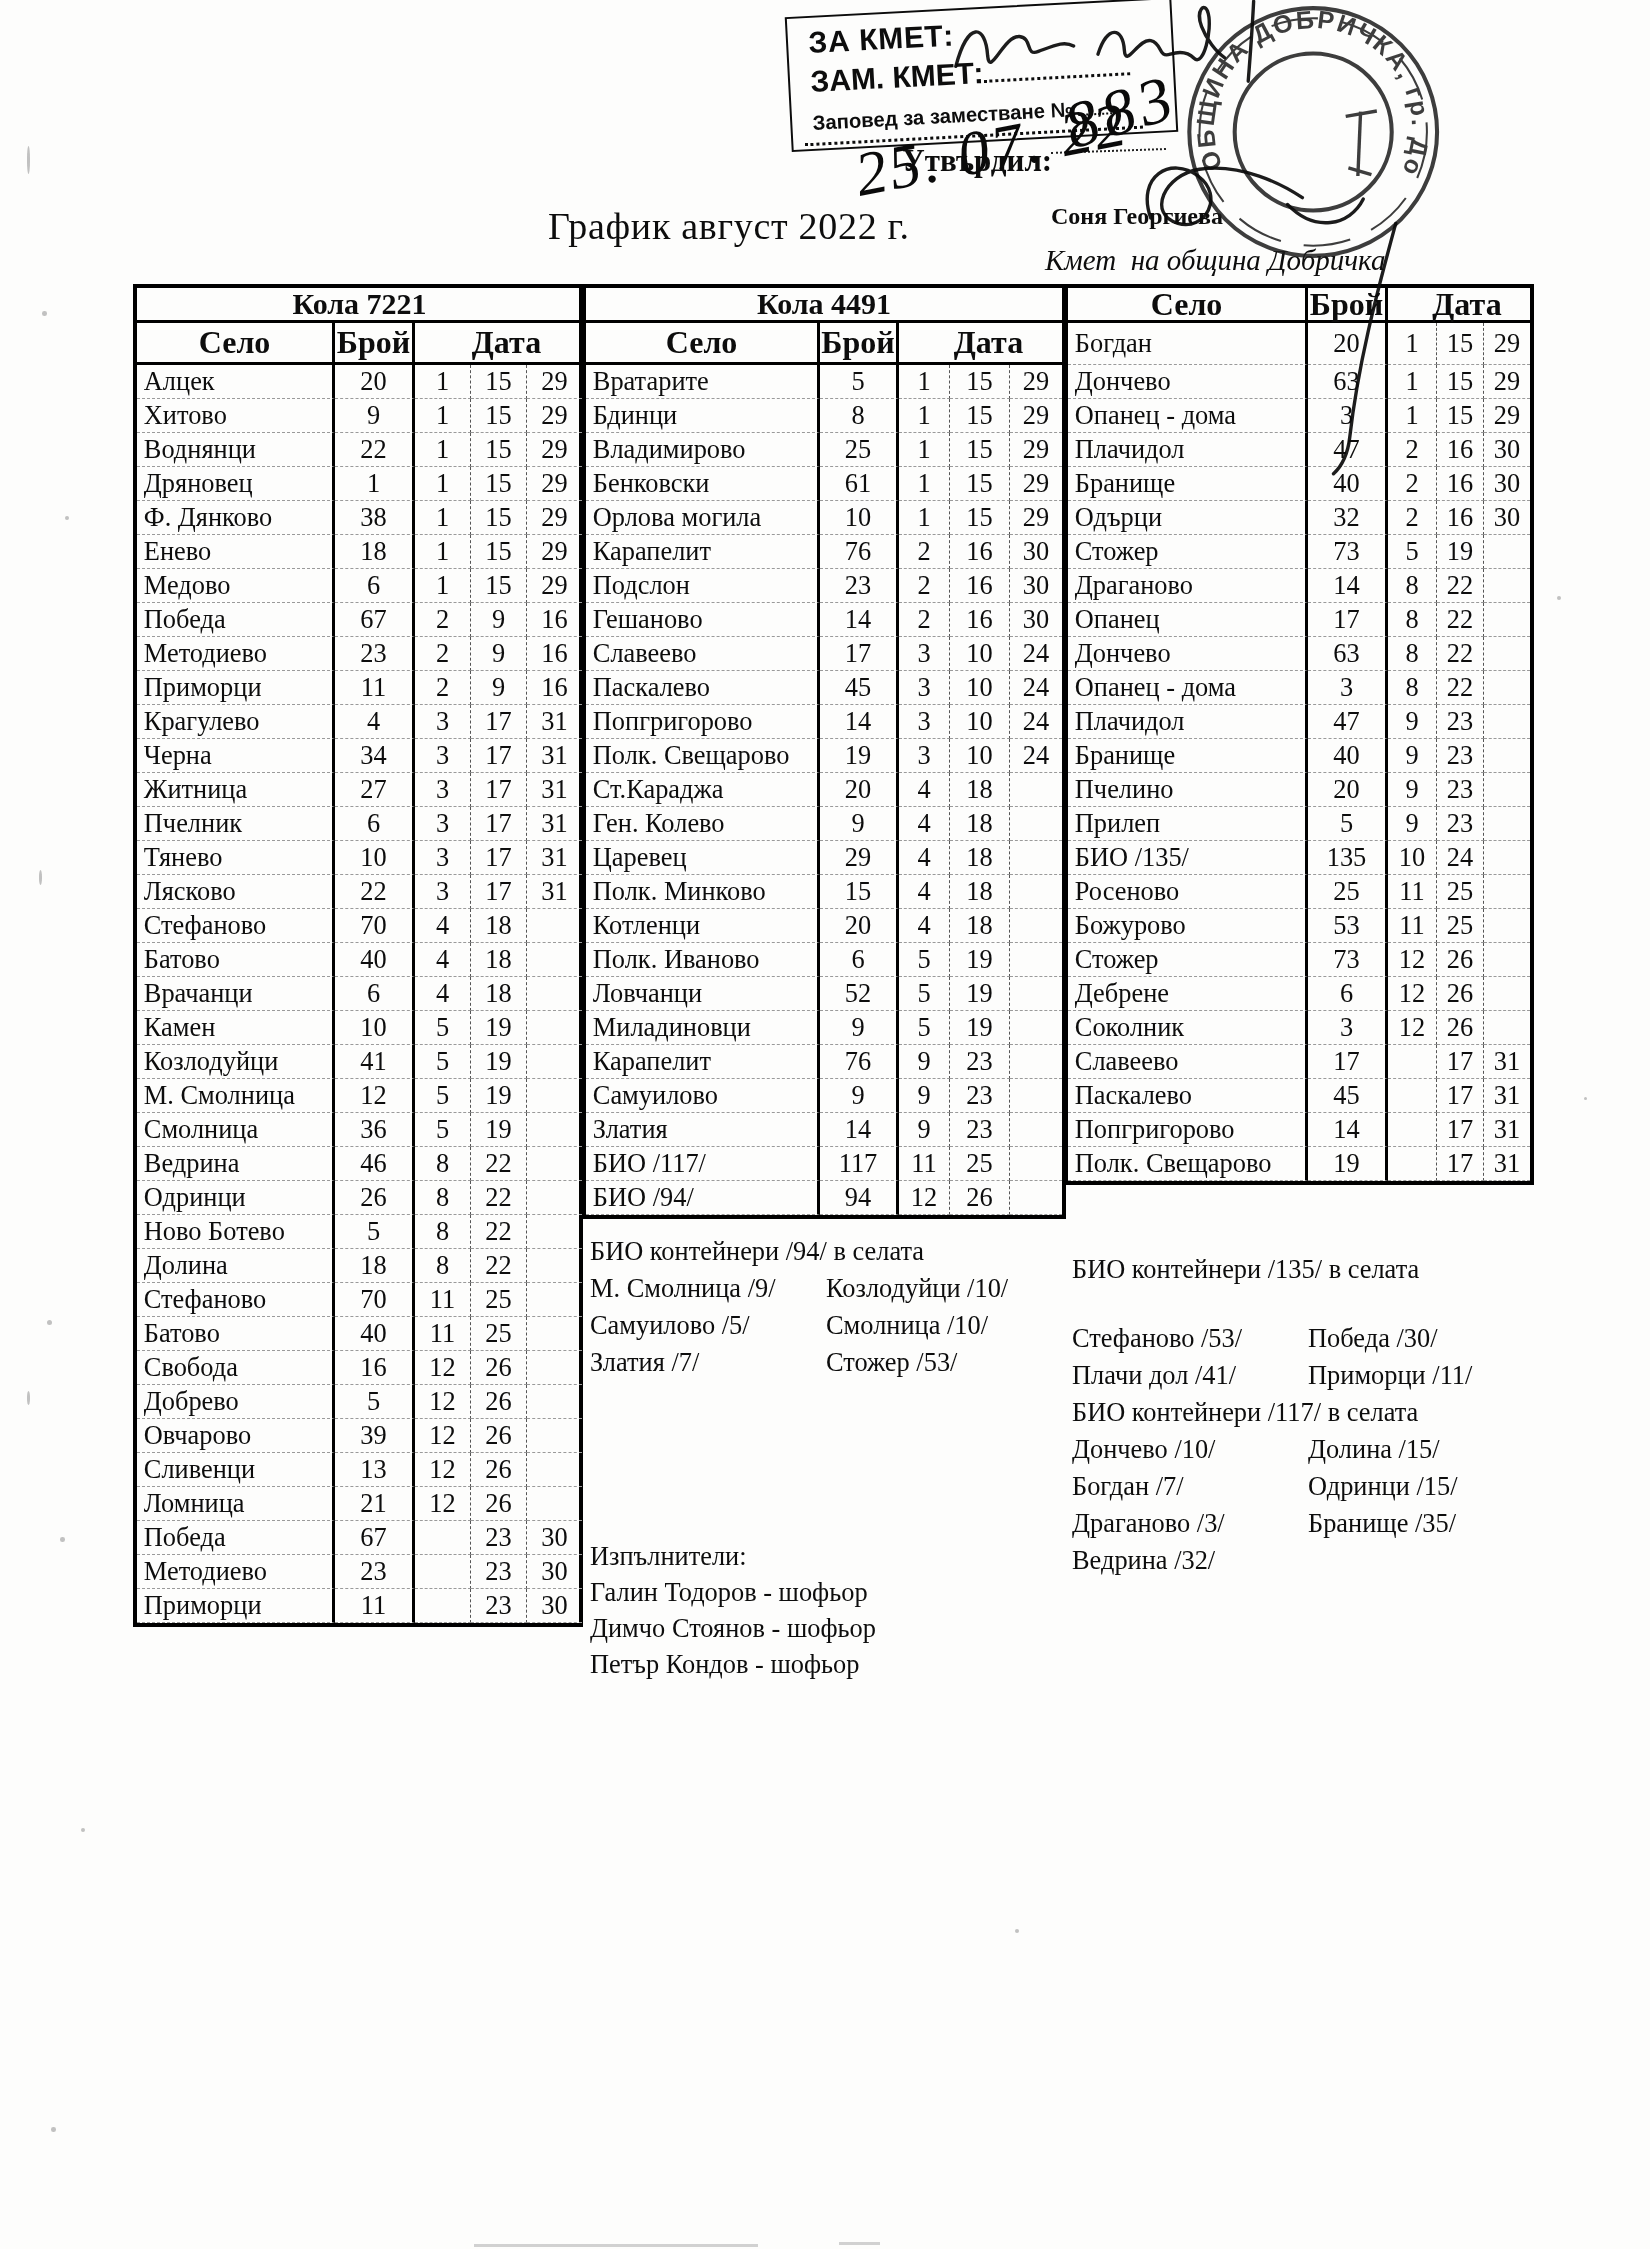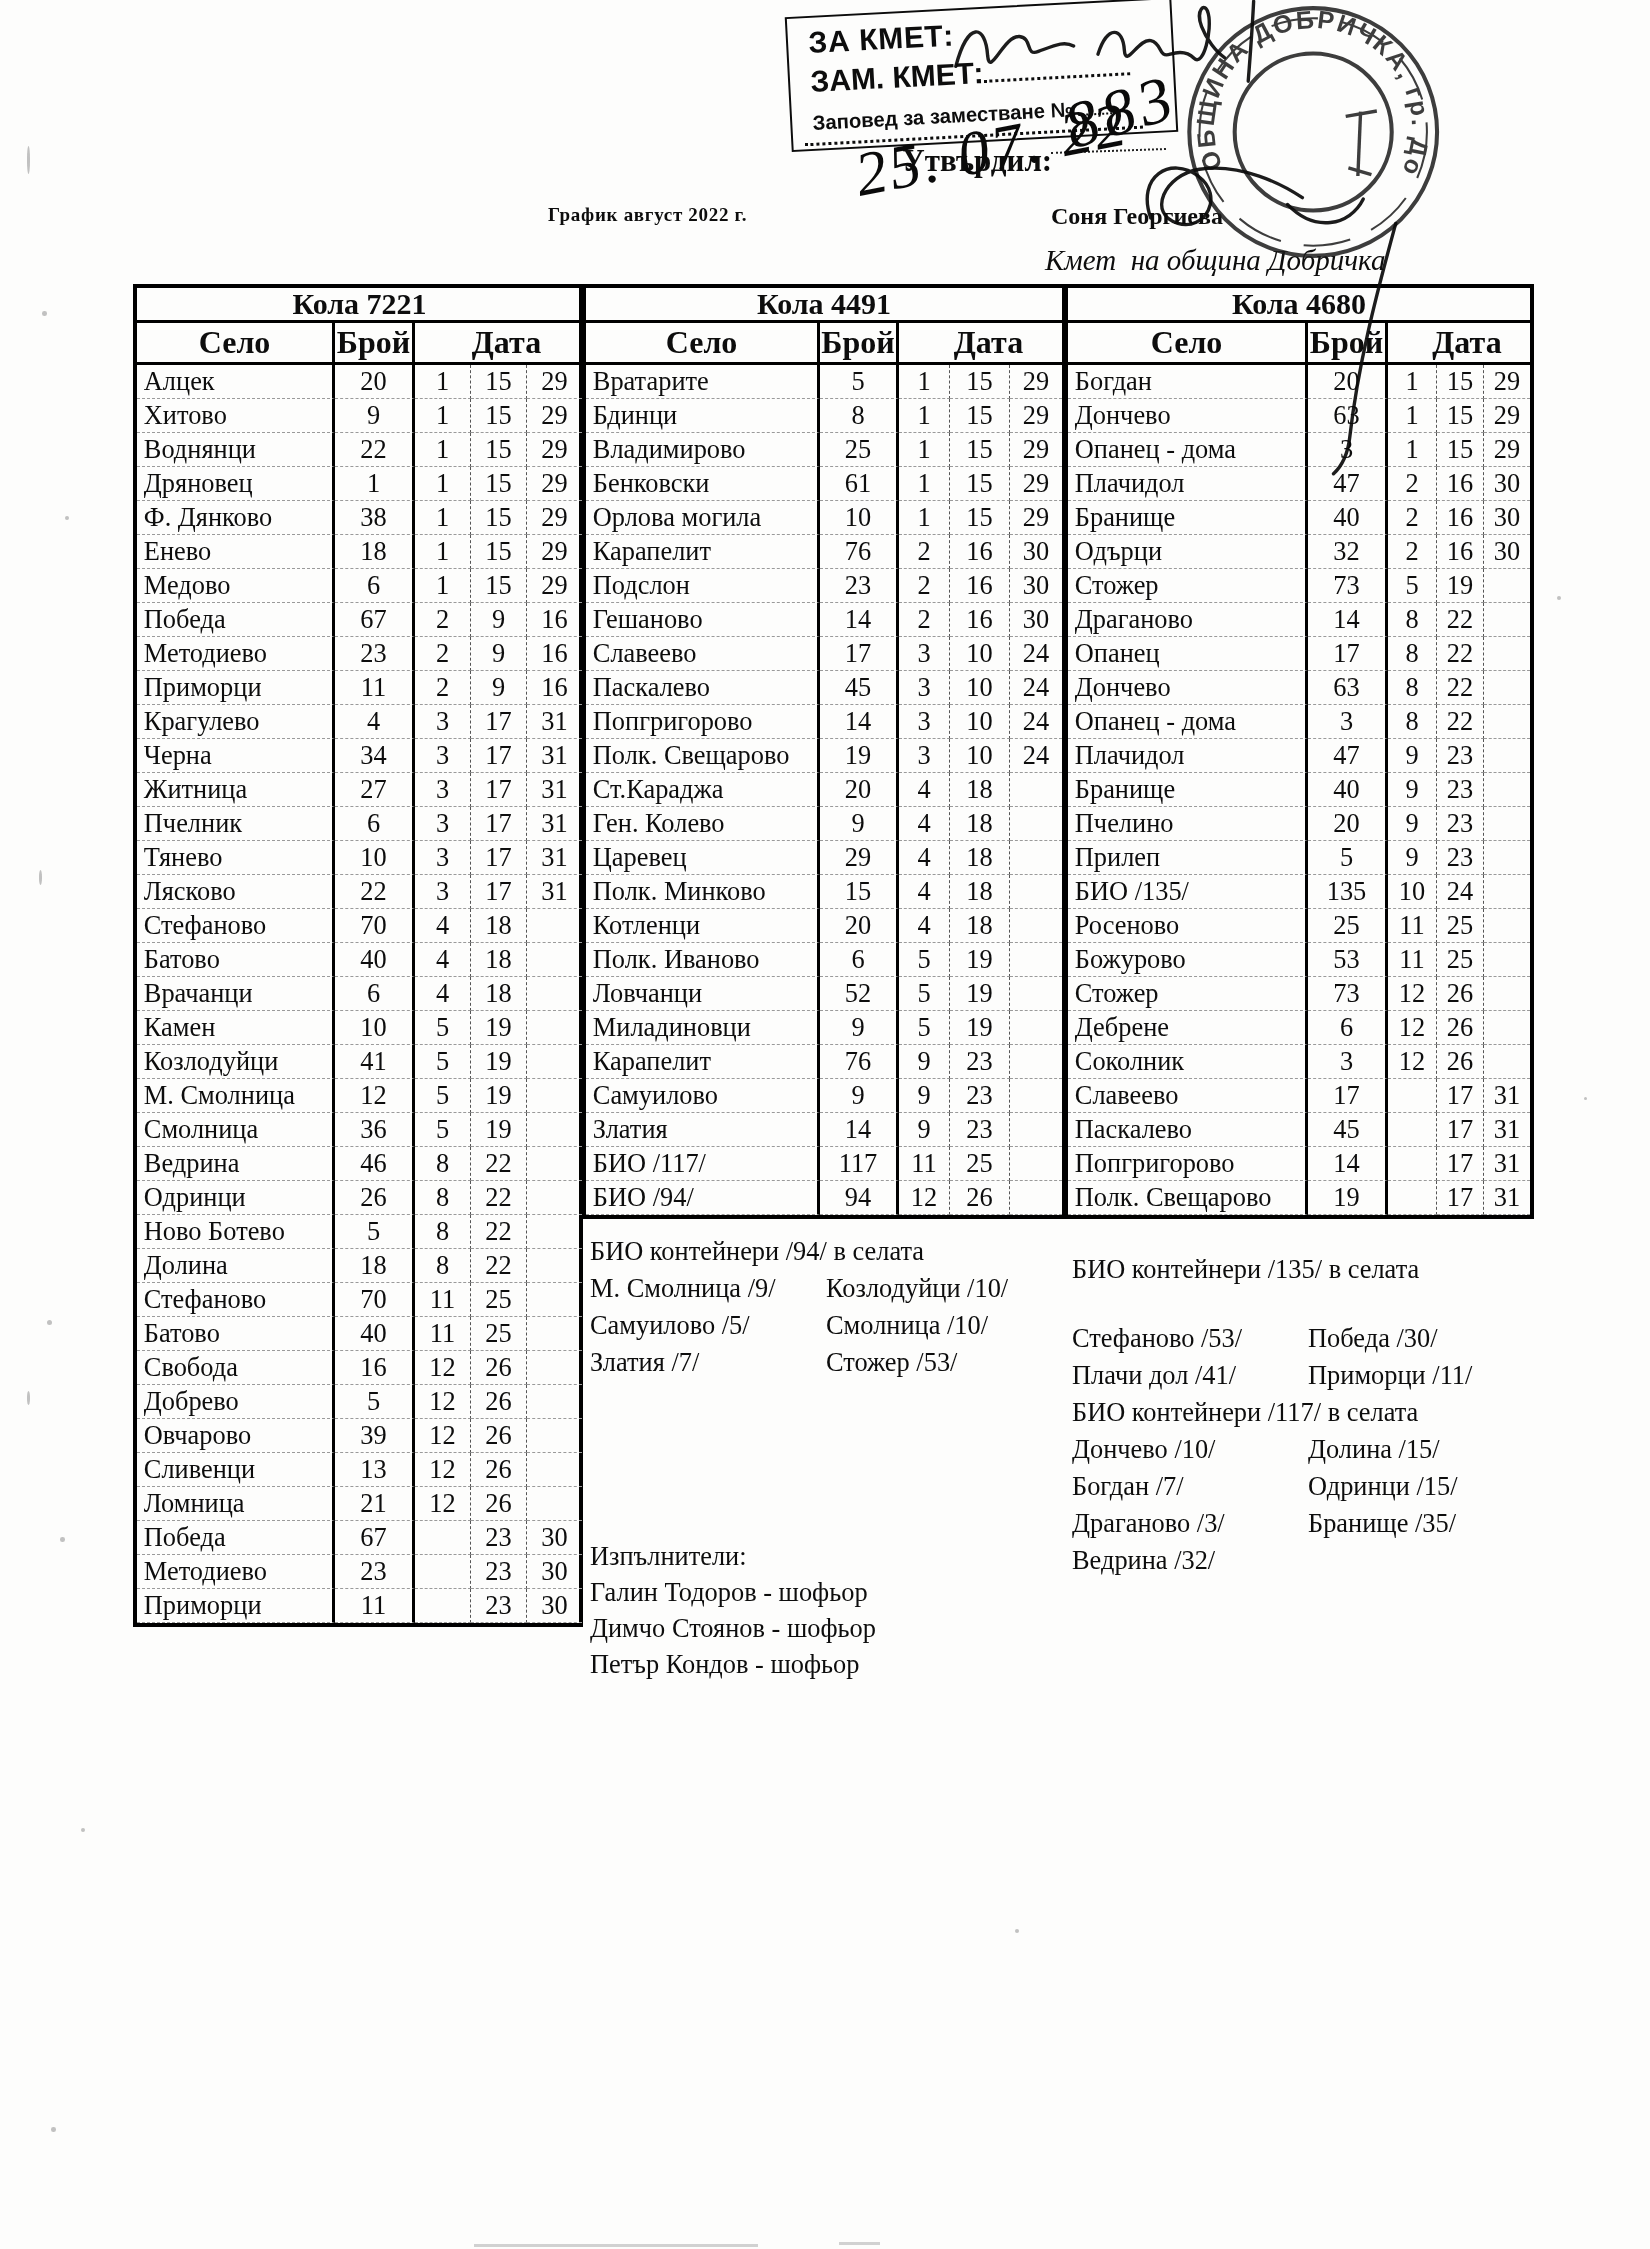--- a/index.html
+++ b/index.html
@@ -9,21 +9,21 @@
     width: 1651px; height: 2250px;
     background: #fdfdfc;
     font-family: "Liberation Serif", serif;
     color: #0d0d0d;
     overflow: hidden;
   }
 
   
   .title {
     position: absolute; left: 548px; top: 204px;
-    font-size: 19px; font-weight: bold; letter-spacing: 0.7px;
+    font-size: 38px; font-weight: normal; letter-spacing: 0.7px;
   }
   .stampbox {
     position: absolute; left: 788px; top: 6.8px;
     width: 387px; height: 135px;
     border: 2px solid #0c0c0c;
     transform: rotate(-3deg);
     font-family: "Liberation Sans", sans-serif;
     padding: 8.1px 0 0 20.3px;
   }
   .sb1 { font-size: 30px; font-weight: bold; letter-spacing: 0.7px; }
@@ -423,21 +423,20 @@
         <div class="c num d1">11</div>
         <div class="c num d2">25</div>
         <div class="c num d3"></div>
         <div class="c selo">БИО /94/</div>
         <div class="c broi num">94</div>
         <div class="c num d1">12</div>
         <div class="c num d2">26</div>
         <div class="c num d3"></div>
       </div>
     <div class="section" id="sec2">
-        <div class="vh">Кола 4680</div>
         <div class="hc selo">Село</div>
         <div class="hc broi">Брой</div>
         <div class="hc data">Дата</div>
         <div class="c selo">Богдан</div>
         <div class="c broi num">20</div>
         <div class="c num d1">1</div>
         <div class="c num d2">15</div>
         <div class="c num d3">29</div>
         <div class="c selo">Дончево</div>
         <div class="c broi num">63</div>

